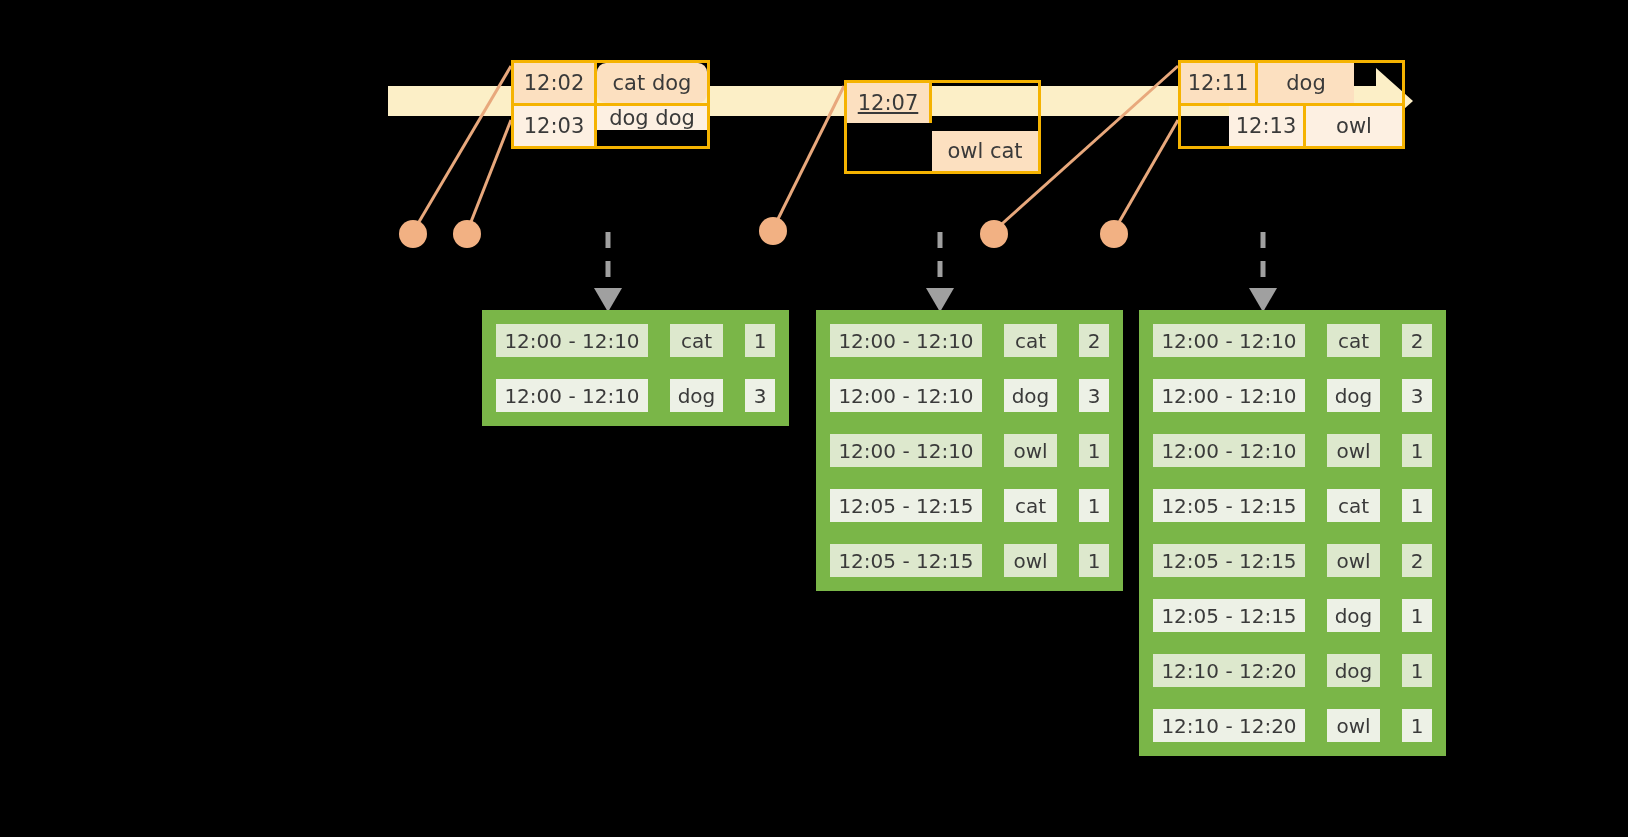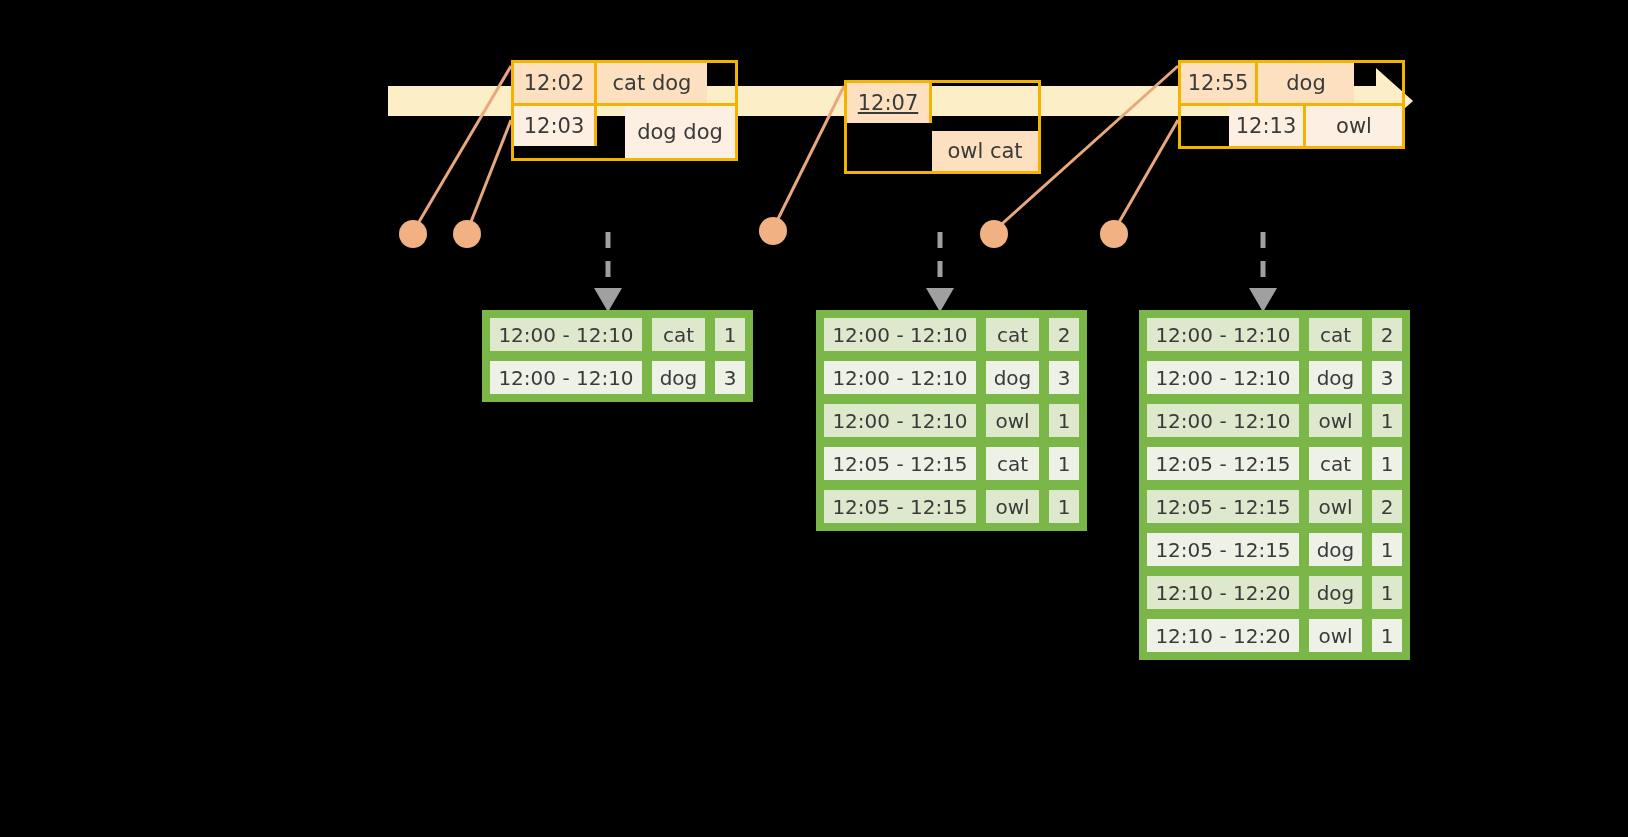--- a/index.html
+++ b/index.html
@@ -17,21 +17,21 @@
   .evt-cell.time{border-right:3px solid #F5B301;}
   .evt-row.shadeA .evt-cell{background:#FCE0C0;}
   .evt-row.shadeB .evt-cell{background:#FDF0E2;text-align:right;}
 
   
   .res-table{position:absolute;border:3px solid #7AB648;box-sizing:border-box;
              background:#7AB648;}
   .res-row{display:flex;align-items:stretch;}
   .res-cell{display:flex;align-items:center;justify-content:center;
             color:#3a3a3a;font-size:20px;white-space:nowrap;
-            margin:5px;}
+            margin:11px;}
   .res-row.shadeA .res-cell{background:#DDE8CD;}
   .res-row.shadeB .res-cell{background:#EDF1E6;}
   .res-cell.win{width:152px;height:33px;}
   .res-cell.key{width:53px;height:33px;}
   .res-cell.cnt{width:30px;height:33px;}
 </style>
 </head>
 <body>
 
 <div id="stage">
@@ -67,38 +67,38 @@
     <g fill="#A0A0A0">
       <polygon points="586,288 614,288 600,312"></polygon>
       <polygon points="918,288 946,288 932,312"></polygon>
       <polygon points="1241,288 1269,288 1255,312"></polygon>
     </g>
   </svg>
 
   <div class="evt-box" style="left:503px;top:60px;">
     <div class="evt-row shadeA">
       <div class="evt-cell time" style="width:80px;height:40px;">12:02</div>
-      <div class="evt-cell words" style="width:110px;height:40px;">cat dog</div>
+      <div class="evt-cell words" style="width:110px;height:40px;border-radius:9px;">cat dog</div>
     </div>
     <div class="evt-row shadeB">
       <div class="evt-cell time" style="width:80px;height:40px;">12:03</div>
-      <div class="evt-cell words" style="width:110px;height:52px;margin-left:28px;">dog dog</div>
+      <div class="evt-cell words" style="width:110px;height:24px;">dog dog</div>
     </div>
   </div>
 
   <div class="evt-box" style="left:836px;top:80px;">
     <div class="evt-row shadeA">
       <div class="evt-cell time" style="width:82px;height:40px;text-decoration:underline;">12:07</div>
       <div class="evt-cell words" style="width:106px;height:40px;margin-top:48px;">owl cat</div>
     </div>
   </div>
 
   <div class="evt-box" style="left:1170px;top:60px;">
     <div class="evt-row shadeA">
-      <div class="evt-cell time" style="width:74px;height:40px;">12:55</div>
+      <div class="evt-cell time" style="width:74px;height:40px;">12:11</div>
       <div class="evt-cell words" style="width:96px;height:40px;">dog</div>
     </div>
     <div class="evt-row shadeB">
       <div class="evt-cell time" style="width:74px;height:40px;margin-left:48px;">12:13</div>
       <div class="evt-cell words" style="width:96px;height:40px;">owl</div>
     </div>
   </div>
 
   <div class="res-table" style="left:474px;top:310px;">
     <div class="res-row shadeA">

